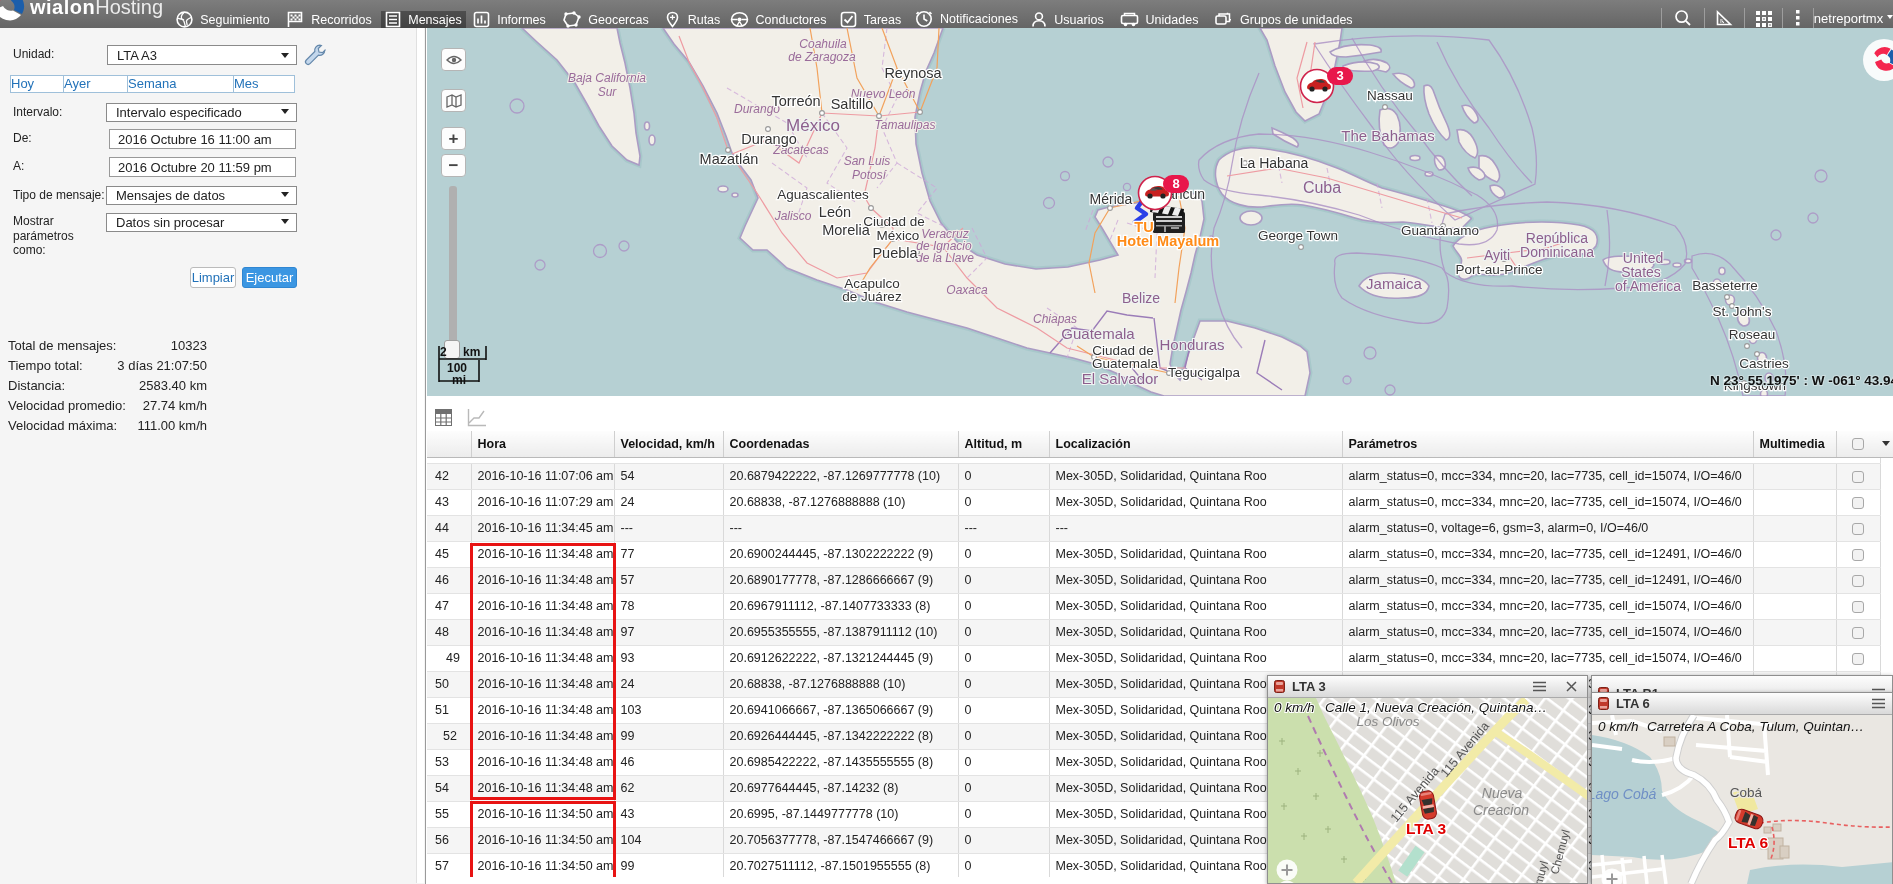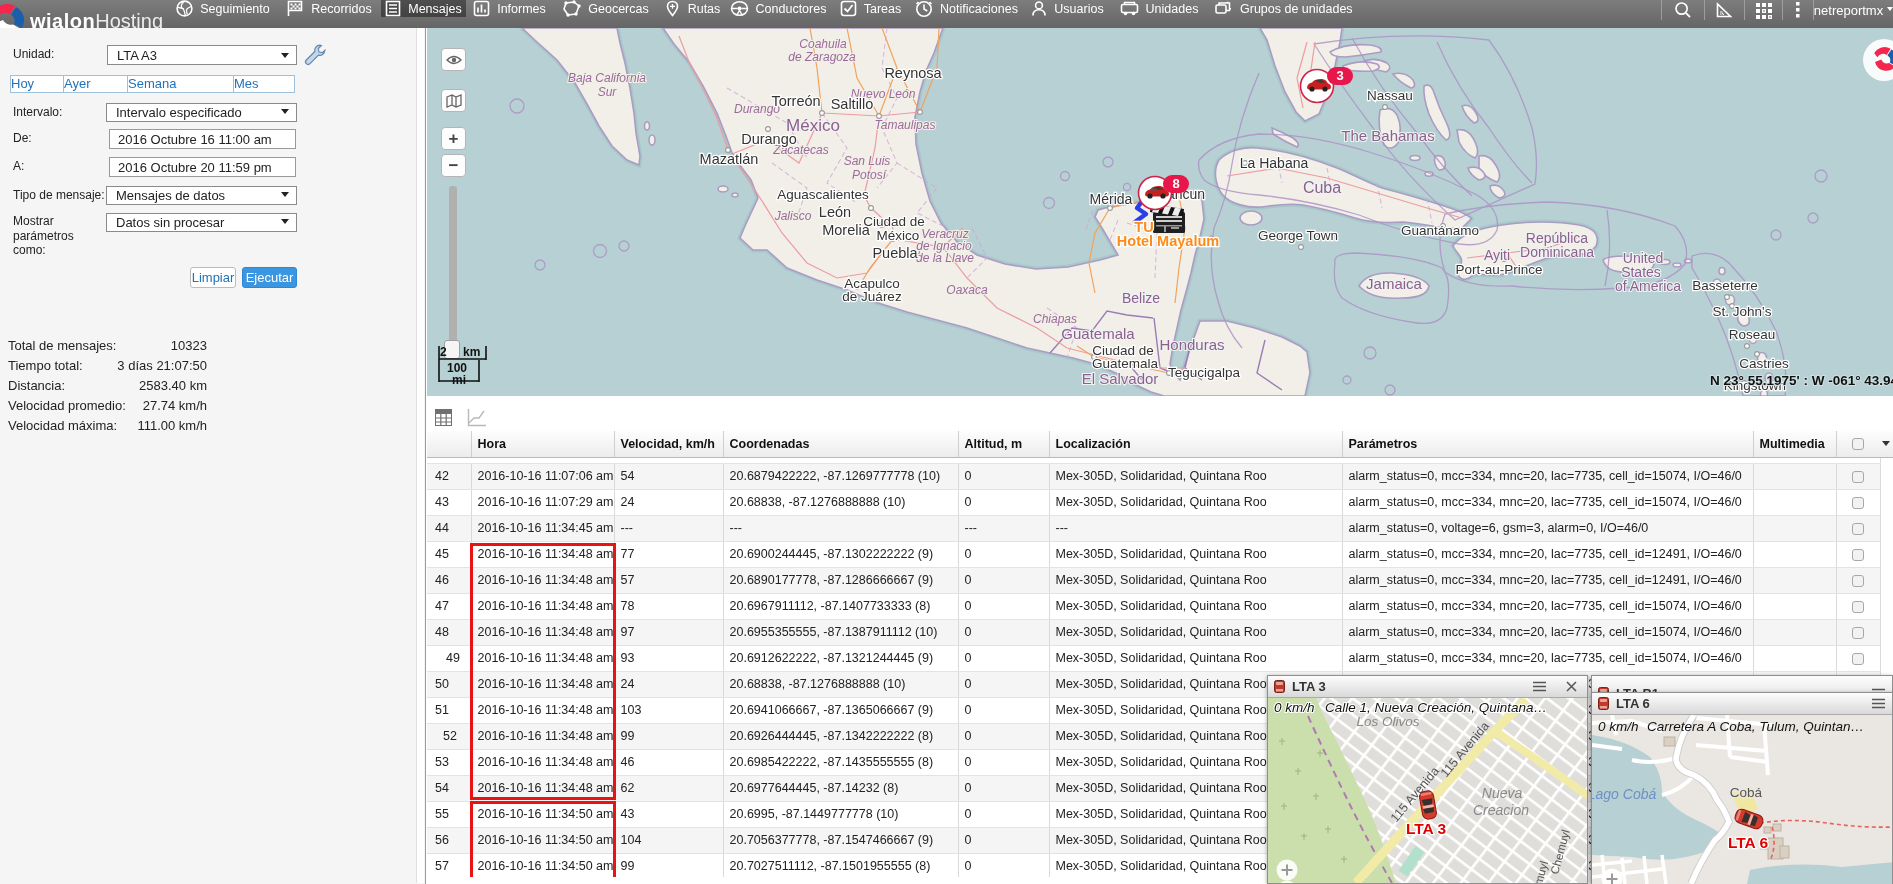--- a/index.html
+++ b/index.html
@@ -1,19 +1,19 @@
 <!DOCTYPE html>
 <html><head>
 <meta charset="utf-8">
 <style>
 *{margin:0;padding:0;box-sizing:border-box}
 html,body{width:1893px;height:884px;overflow:hidden}
 body{position:relative;font-family:"Liberation Sans",sans-serif;background:#fff}
 
-#nav{position:absolute;left:0;top:0;width:1893px;height:28px;background:linear-gradient(#7d7d7d,#656565);display:flex;align-items:flex-start;color:#fff;font-size:13px}
+#nav{position:absolute;left:0;top:0;width:1893px;height:28px;background:linear-gradient(#7d7d7d,#656565);display:flex;align-items:flex-end;color:#fff;font-size:13px}
 #nav .sep{width:1px;background:#9d9d9d;margin:0}
 .nitem{display:flex;align-items:center;justify-content:center;gap:7px;white-space:nowrap;font-size:12.5px}
 .nitem svg{flex:0 0 auto}
 .nsel{background:linear-gradient(#4e4e4e,#424242)}
 #logo{width:168px;display:flex;align-items:center;position:relative;overflow:hidden}
 #navright{margin-left:auto;display:flex;align-items:stretch}
 .nicon{display:flex;align-items:center;justify-content:center}
 
 #side{position:absolute;left:0;top:28px;width:426px;height:856px;background:#f5f5f5;border-right:1px solid #9a9a9a;font-size:13px;color:#222}
 #side .sb{position:absolute;right:1px;top:0;width:8px;height:855px;background:#fff;border-left:1px solid #e0e0e0}

